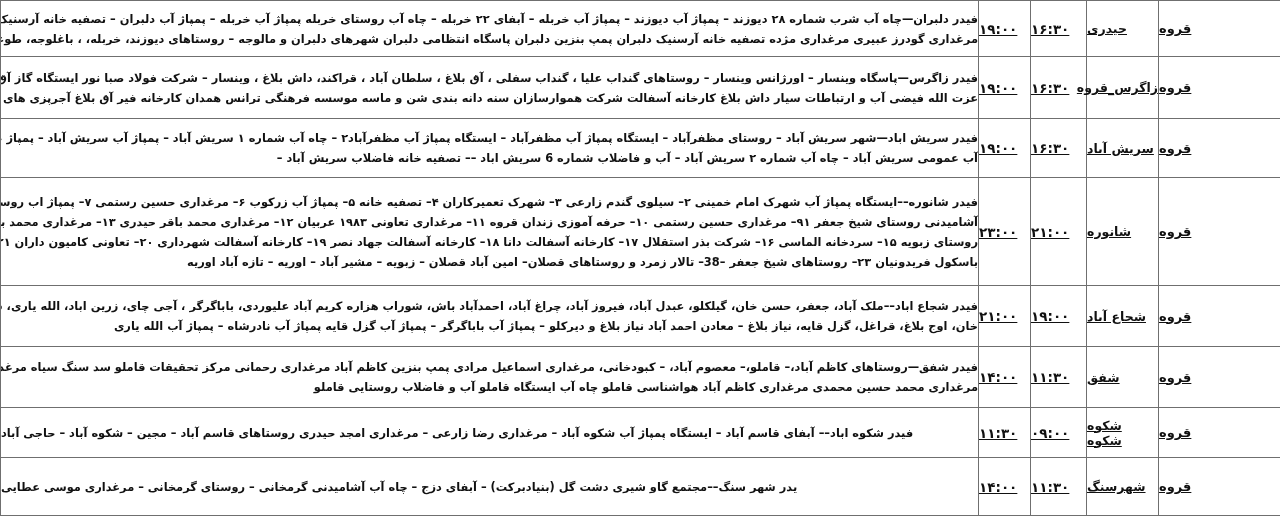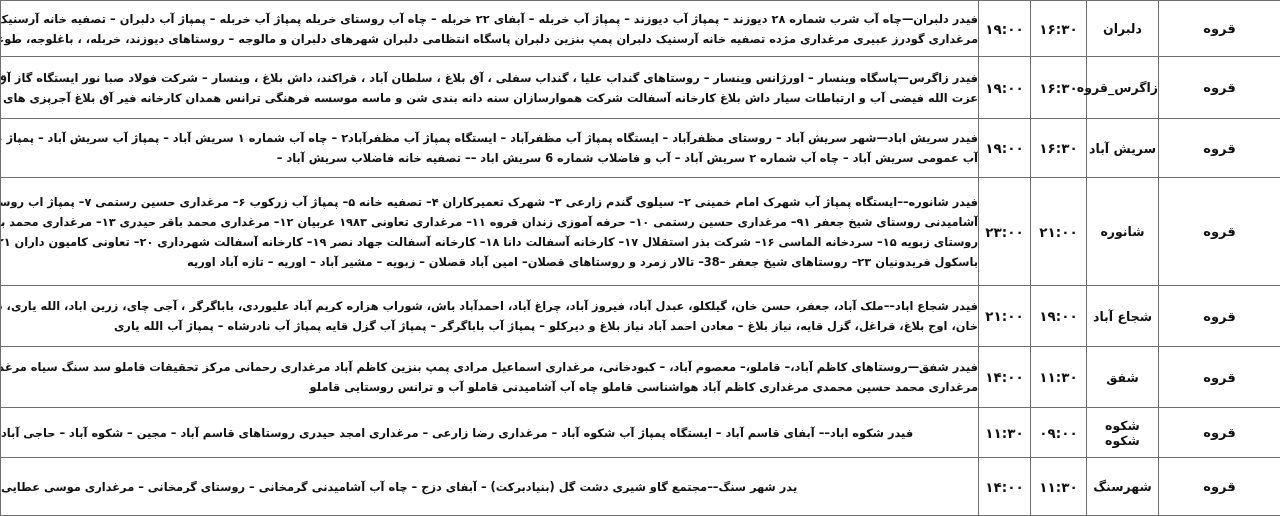--- a/index.html
+++ b/index.html
@@ -13,23 +13,24 @@
     border-collapse: collapse;
     direction: rtl;
     table-layout: fixed;
   }
   table.schedule td {
     border: 1px solid #6f6f6f;
     vertical-align: middle;
     padding: 0;
   }
   td.city, td.area, td.from, td.to {
-    text-align: center;
+    text-align: left;
     font-weight: bold;
     font-size: 13px;
+    text-decoration: underline;
   }
   td.area { font-size: 12.5px; }
   td.from, td.to { direction: ltr; unicode-bidi: plaintext; font-size: 13.5px; letter-spacing: 0.3px; }
   td.desc {
     text-align: right;
     font-weight: bold;
     font-size: 11.4px;
     line-height: 20px;
     padding: 2px 6px 2px 6px;
     white-space: normal;
@@ -50,21 +51,21 @@
   <colgroup>
     <col class="c-city">
       <col class="c-area">
       <col class="c-from">
       <col class="c-to">
       <col class="c-desc">
   </colgroup>
   <tbody>
     <tr style="height:56px;">
       <td class="city">قروه</td>
-      <td class="area">دلبران</td>
+      <td class="area">حیدری</td>
       <td class="from">۱۶:۳۰</td>
       <td class="to">۱۹:۰۰</td>
       <td class="desc">
         <span class="line">فیدر دلبران—چاه آب شرب شماره ۲۸ دیوزند  –  پمپاژ آب دیوزند  –  پمپاژ آب خربله  –  آبفای ۲۲ خربله  – چاه آب روستای خربله  پمپاژ آب خربله  –  پمپاژ آب دلبران  –  تصفیه خانه آرسنیک دلبران  – – –</span>
         <span class="line">مرغداری گودرز عبیری  مرغداری مژده  تصفیه خانه آرسنیک دلبران  پمپ بنزین دلبران  پاسگاه انتظامی دلبران  شهرهای دلبران و مالوجه – روستاهای دیوزند، خربله، ، باغلوجه، طوغان، قزلجه کند،</span>
       </td>
     </tr>
     <tr style="height:62px;">
       <td class="city">قروه</td>
       <td class="area">زاگرس_قروه</td>
@@ -107,21 +108,21 @@
         <span class="line">خان، اوج بلاغ، قراغل، گزل قایه، نیاز بلاغ – معادن احمد آباد نیاز بلاغ و دیرکلو – پمپاژ آب باباگرگر – پمپاژ آب گزل قایه    پمپاژ آب نادرشاه  –  پمپاژ آب الله یاری</span>
       </td>
     </tr>
     <tr style="height:61px;">
       <td class="city">قروه</td>
       <td class="area">شفق</td>
       <td class="from">۱۱:۳۰</td>
       <td class="to">۱۴:۰۰</td>
       <td class="desc">
         <span class="line">فیدر شفق—روستاهای کاظم آباد،– قاملو،– معصوم آباد، – کبودخانی، مرغداری اسماعیل مرادی  پمپ بنزین کاظم آباد      مرغداری رحمانی  مرکز تحقیقات قاملو     سد سنگ سیاه      مرغداری تعاونی ۲۰۶۷</span>
-        <span class="line">مرغداری محمد حسین محمدی  مرغداری کاظم آباد    هواشناسی قاملو   چاه آب آشامیدنی قاملو     آب و ترانس روستایی قاملو</span>
+        <span class="line">مرغداری محمد حسین محمدی  مرغداری کاظم آباد    هواشناسی قاملو   چاه آب ایستگاه قاملو     آب و فاضلاب روستایی قاملو</span>
       </td>
     </tr>
     <tr style="height:50px;">
       <td class="city">قروه</td>
       <td class="area">شکوه شکوه</td>
       <td class="from">۰۹:۰۰</td>
       <td class="to">۱۱:۳۰</td>
       <td class="desc center-text">
         <span class="line">فیدر شکوه اباد–– آبفای قاسم آباد  –  ایستگاه پمپاژ آب شکوه آباد  – مرغداری رضا زارعی – مرغداری امجد حیدری روستاهای قاسم آباد – مجین – شکوه آباد – حاجی آباد</span>
       </td>

